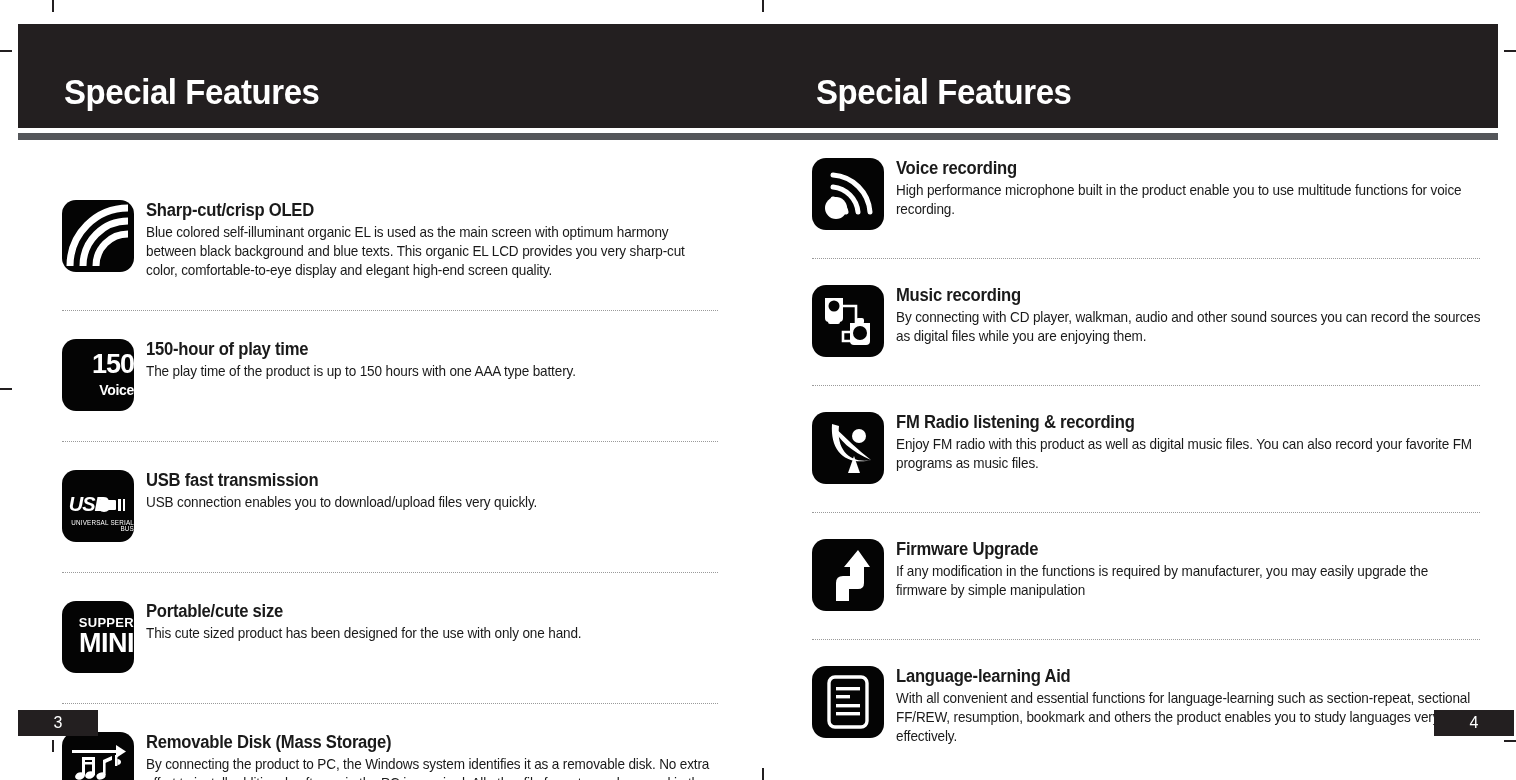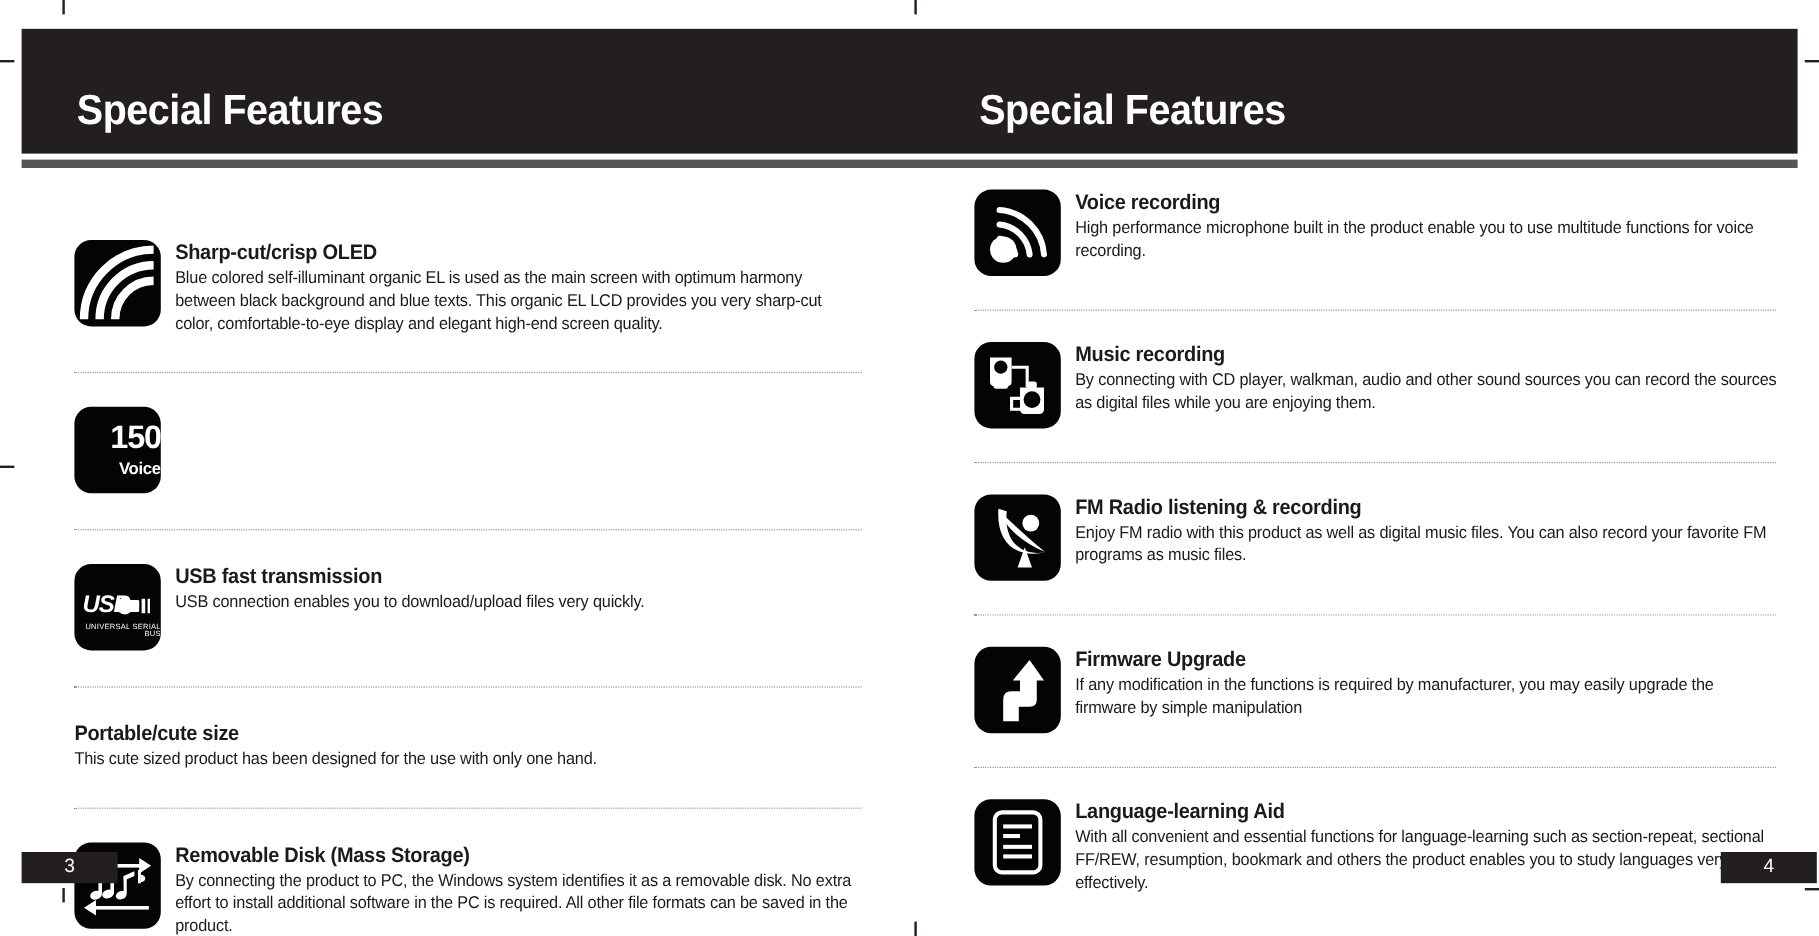--- a/index.html
+++ b/index.html
@@ -181,20 +181,24 @@
         <div class="feature-desc">Blue colored self-illuminant organic EL is used as the main screen with optimum harmony between black background and blue texts. This organic EL LCD provides you very sharp-cut color, comfortable-to-eye display and elegant high-end screen quality.</div>
       </div>
     </div>
     <div class="feature-sep" style="margin-bottom:28px;"></div>
 
     <div class="feature" style="margin-bottom:30px;">
       <div class="icon-box">
         <div class="icon-label lbl-150">150</div>
         <div class="icon-label lbl-hours">Voice</div>
       </div>
+      <div class="feature-text">
+        <div class="feature-title">150-hour of play time</div>
+        <div class="feature-desc">The play time of the product is up to 150 hours with one AAA type battery.</div>
+      </div>
     </div>
     <div class="feature-sep" style="margin-bottom:28px;"></div>
 
     <div class="feature" style="margin-bottom:30px;">
       <div class="icon-box">
         <svg viewBox="0 0 72 72">
           <g fill="#ffffff">
             <rect x="46" y="30" width="8" height="10" rx="1"></rect>
             <circle cx="42" cy="35" r="7"></circle>
             <rect x="56" y="29" width="3" height="12"></rect>
@@ -205,20 +209,24 @@
         <div class="icon-label lbl-usbsub">UNIVERSAL SERIAL BUS</div>
       </div>
       <div class="feature-text">
         <div class="feature-title">USB fast transmission</div>
         <div class="feature-desc">USB connection enables you to download/upload files very quickly.</div>
       </div>
     </div>
     <div class="feature-sep" style="margin-bottom:28px;"></div>
 
     <div class="feature" style="margin-bottom:30px;">
+      <div class="icon-box">
+        <div class="icon-label lbl-supper">SUPPER</div>
+        <div class="icon-label lbl-mini">MINI</div>
+      </div>
       <div class="feature-text">
         <div class="feature-title">Portable/cute size</div>
         <div class="feature-desc">This cute sized product has been designed for the use with only one hand.</div>
       </div>
     </div>
     <div class="feature-sep" style="margin-bottom:28px;"></div>
 
     <div class="feature">
       <div class="icon-box">
         <svg viewBox="0 0 72 72">

